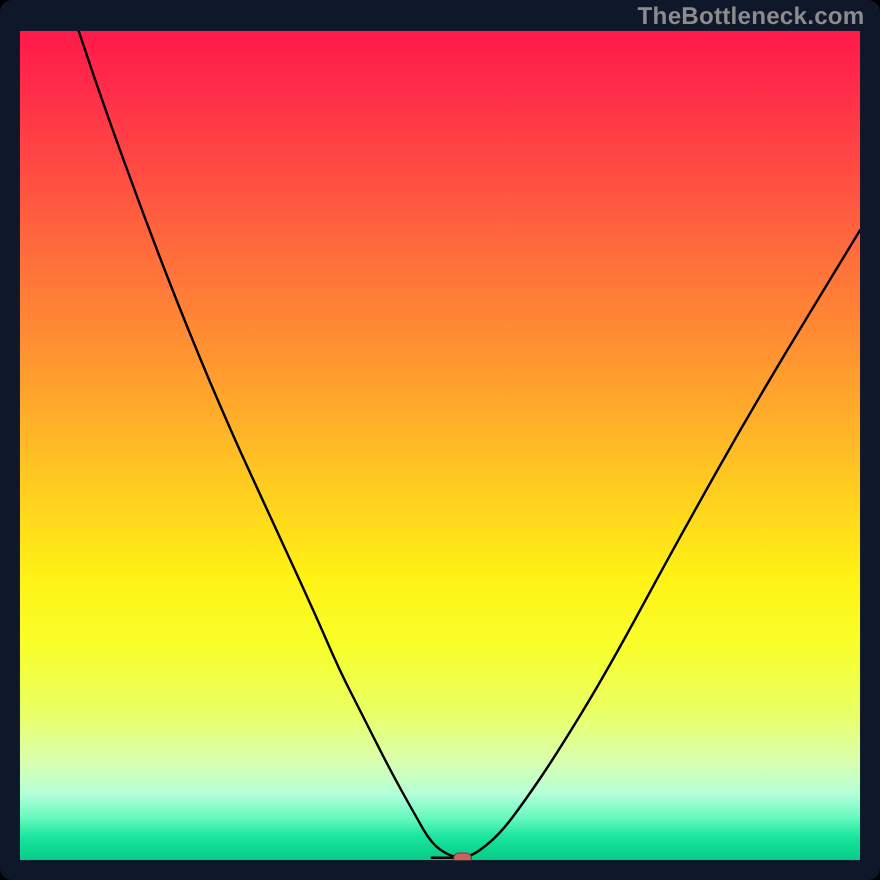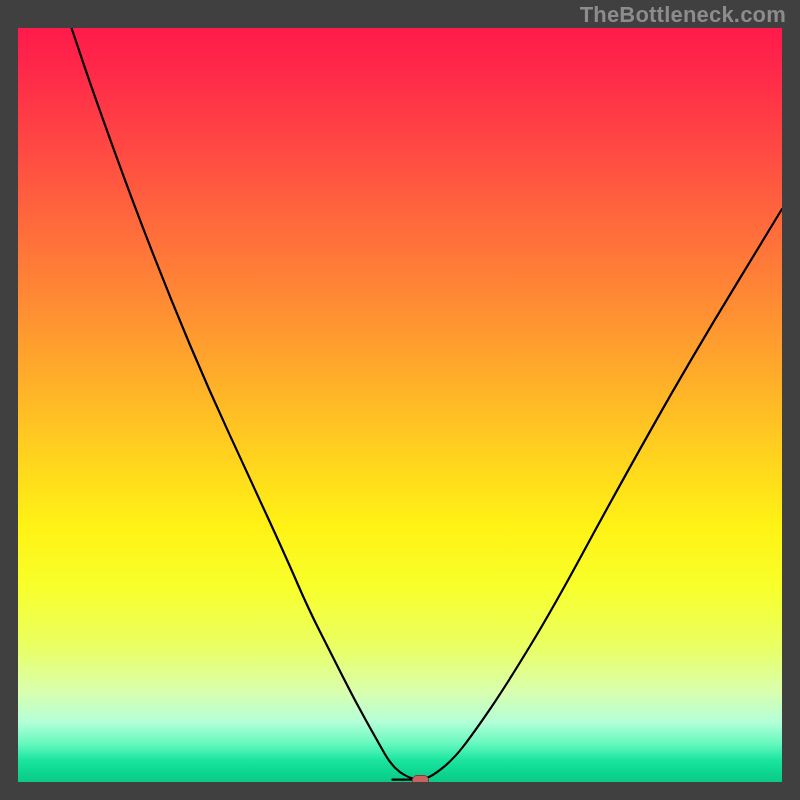--- a/index.html
+++ b/index.html
@@ -7,21 +7,22 @@
     padding: 0;
     width: 800px;
     height: 800px;
     background: #000;
     overflow: hidden;
   }
   .stage {
     position: relative;
     width: 800px;
     height: 800px;
-    background: #404040;
+    background: #0f172a;
+    border-radius: 11px;
   }
   .watermark {
     position: absolute;
     top: 2px;
     right: 14px;
     font-family: Arial, Helvetica, sans-serif;
     font-size: 22px;
     font-weight: 600;
     color: #8c8c8c;
     letter-spacing: 0.2px;

